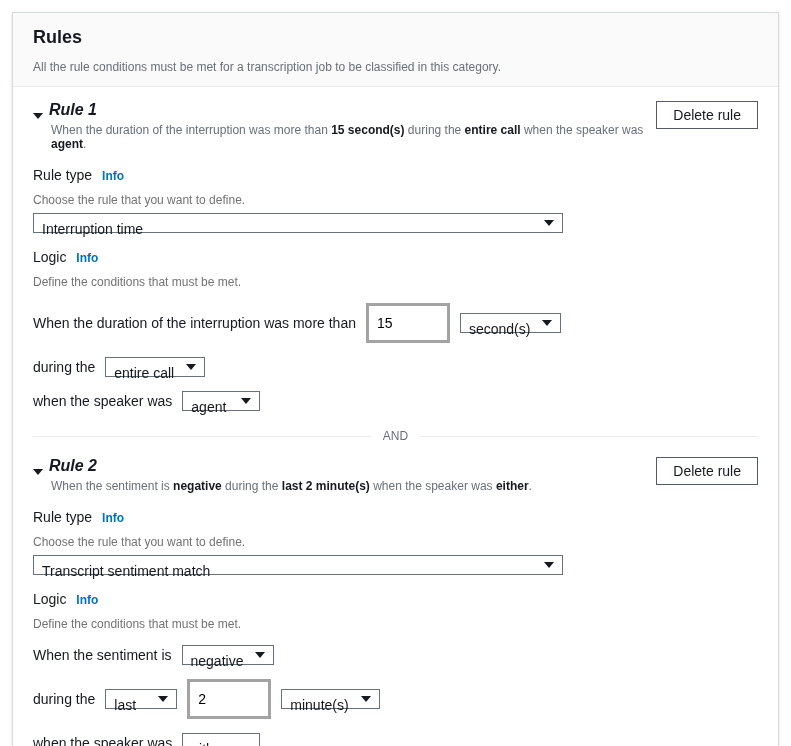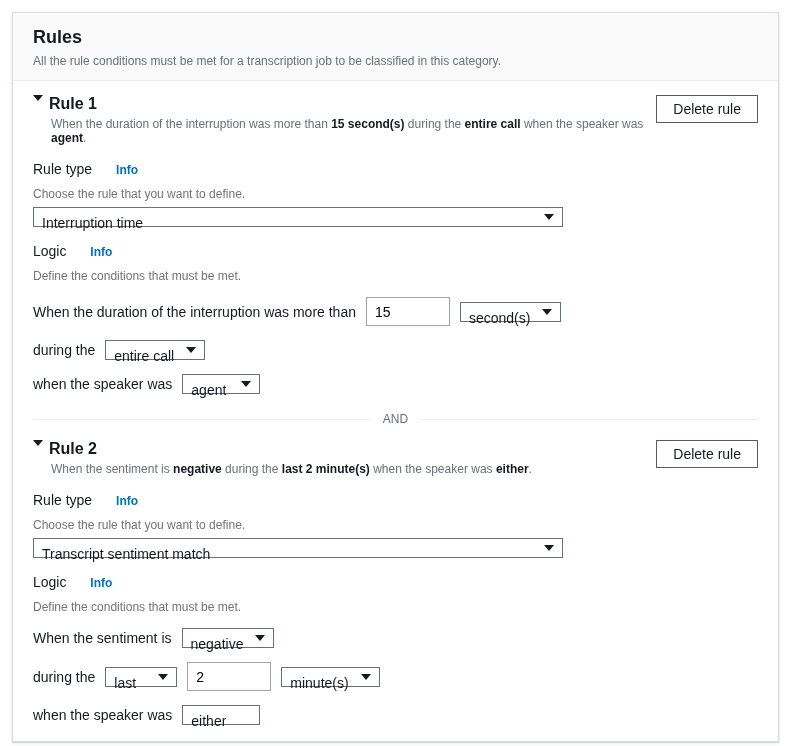--- a/index.html
+++ b/index.html
@@ -1,41 +1,41 @@
 <!DOCTYPE html>
 <html><head>
   <meta charset="utf-8">
   <style>
     * { box-sizing: border-box; margin: 0; padding: 0; }
     body { font-family: "Amazon Ember", "Helvetica Neue", Arial, sans-serif; background: #fff; padding: 12px; color: #16191f; font-size: 14px; }
     .outer { border: 1px solid #d5dbdb; box-shadow: 0 1px 1px rgba(0,0,0,0.1), 0 2px 4px rgba(0,0,0,0.08); }
     .header { background: #fafafa; padding: 14px 20px 12px 20px; border-bottom: 1px solid #eaeded; }
-    .header h2 { font-size: 18px; font-weight: 700; color: #16191f; margin-bottom: 6px; }
+    .header h2 { font-size: 18px; font-weight: 700; color: #16191f; margin-bottom: 12px; }
     .header p { font-size: 12px; color: #687078; }
     .body { padding: 14px 20px 16px 20px; }
     .rule-block { padding-bottom: 0; }
     .rule-head { display: flex; justify-content: space-between; align-items: flex-start; }
     .rule-title-wrap { flex: 1; }
-    .rule-title { display: flex; align-items: flex-start; gap: 6px; font-size: 16px; font-weight: 700; color: #16191f; }
+    .rule-title { display: flex; align-items: flex-end; gap: 6px; font-size: 16px; font-weight: 700; color: #16191f; font-style: italic; }
     .caret { display: inline-block; width: 0; height: 0; border-left: 5px solid transparent; border-right: 5px solid transparent; border-top: 6px solid #16191f; }
     .rule-summary { font-size: 12px; color: #687078; margin: 4px 0 0 18px; }
     .rule-summary b { color: #16191f; font-weight: 700; }
     .delete-btn { border: 1px solid #545b64; background: #fff; padding: 5px 16px; font-size: 14px; font-weight: 400; color: #16191f; cursor: pointer; }
     .section { margin-top: 16px; }
     .section-label { font-size: 14px; font-weight: 400; color: #16191f; }
-    .info-link { color: #0073bb; font-size: 12px; font-weight: 700; margin-left: 20px; cursor: pointer; }
+    .info-link { color: #0073bb; font-size: 12px; font-weight: 700; margin-left: 6px; cursor: pointer; }
     .section-hint { font-size: 12px; color: #737373; margin-top: 10px; margin-bottom: 6px; }
     .select { position: relative; display: inline-block; border: 1px solid #687078; background: #fff; height: 20px; line-height: 30px; padding: 0 30px 0 8px; font-size: 14px; color: #16191f; cursor: pointer; vertical-align: middle; }
     .select.full { width: 530px; display: block; }
     .select .tri { position: absolute; right: 8px; top: 50%; transform: translateY(-50%); width: 0; height: 0; border-left: 5px solid transparent; border-right: 5px solid transparent; border-top: 6px solid #16191f; }
     .select.small { min-width: 70px; }
     .select.med { min-width: 88px; }
     .logic-row { display: flex; align-items: center; gap: 10px; margin-top: 14px; flex-wrap: wrap; }
     .logic-row span.txt { font-size: 14px; color: #16191f; }
-    input.num { border: 1px solid #a3a3a3; height: 29px; padding: 0 8px; font-size: 14px; width: 84px; }
+    input.num { border: 3px solid #a3a3a3; height: 40px; padding: 0 8px; font-size: 14px; width: 84px; }
     .and-sep { display: flex; align-items: center; margin: 18px 0 14px 0; text-align: right; }
     .and-sep .line { flex: 1; height: 1px; background: #eaeded; }
     .and-sep .lbl { padding: 0 12px; font-size: 12px; color: #687078; font-weight: 400; }
   </style>
 </head>
 <body>
 
 <div class="outer">
   <div class="header">
     <h2>Rules</h2>

